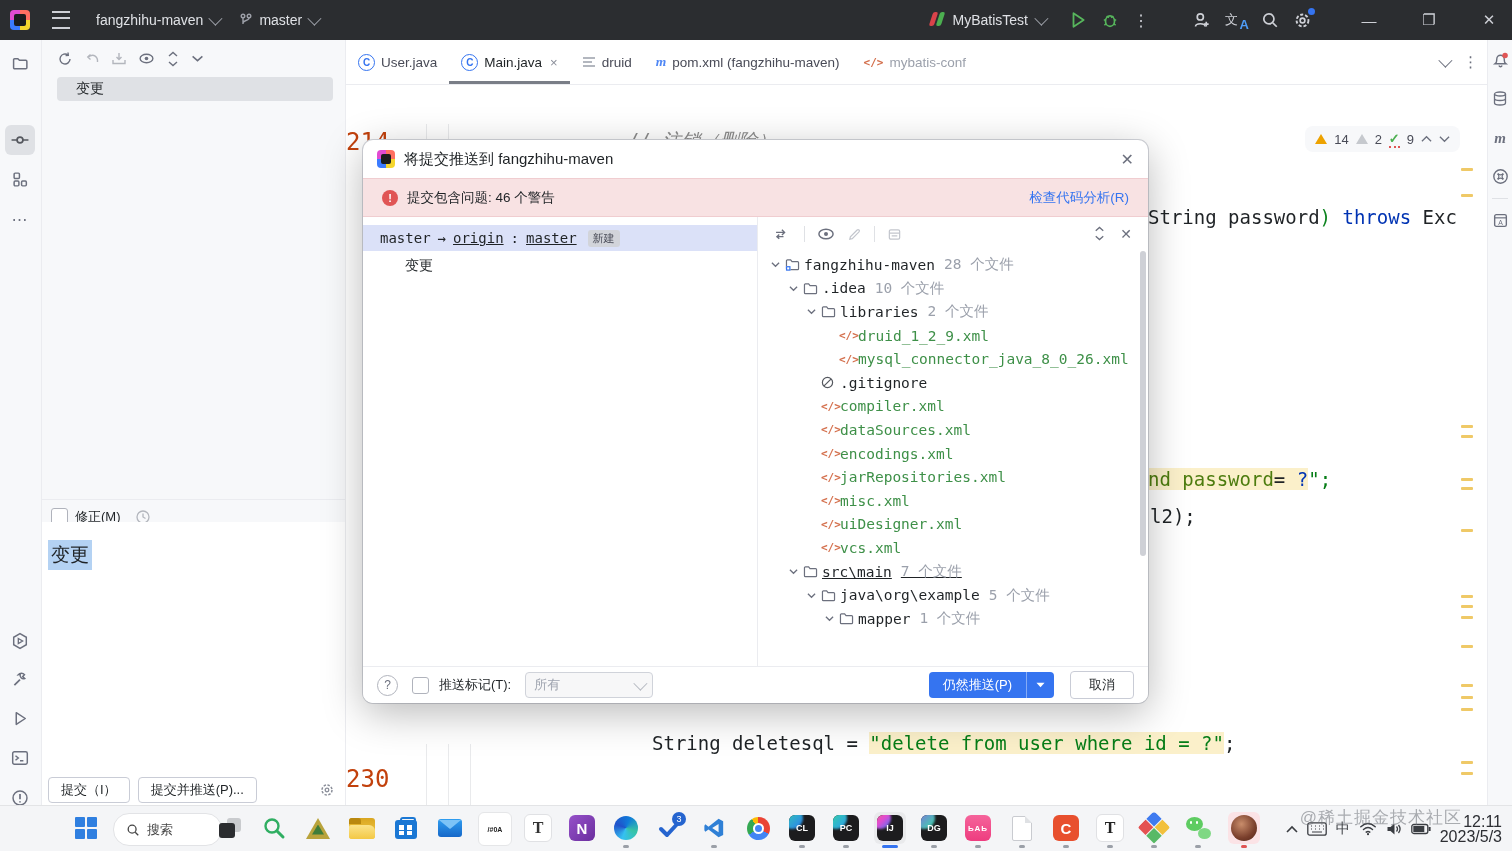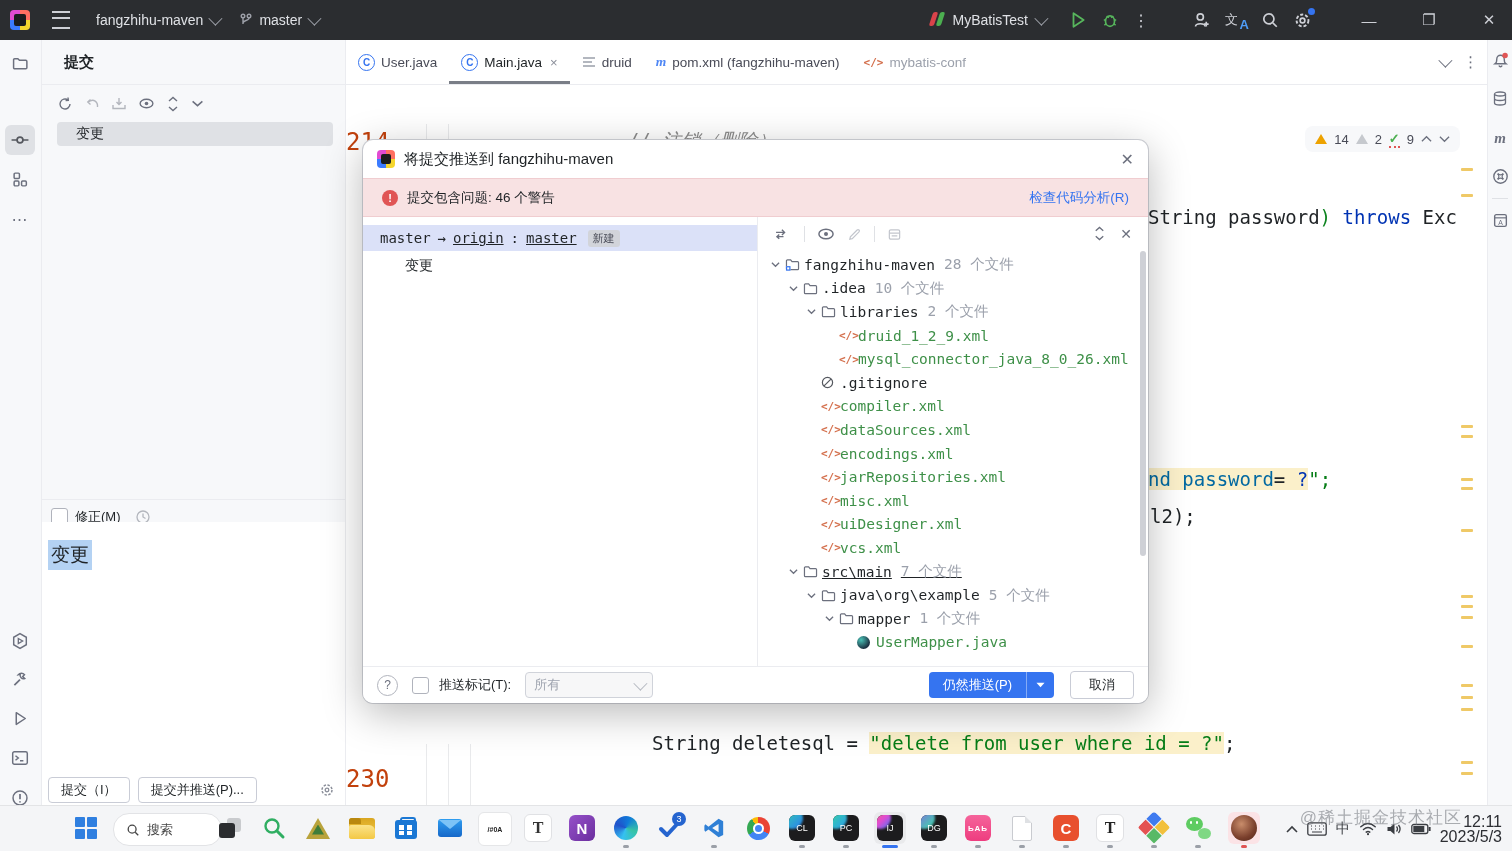--- a/index.html
+++ b/index.html
@@ -54,21 +54,21 @@
   .cls-ic{width:15px;height:15px;border:1.6px solid #3574f0;border-radius:50%;color:#3574f0;font-size:10px;font-weight:bold;
           display:flex;align-items:center;justify-content:center;}
   .tab-extra{margin-left:auto;display:flex;align-items:center;gap:14px;padding-right:10px;color:#6c707e;}
 
   .codearea{position:absolute;top:44px;left:0;right:0;bottom:0;overflow:hidden;font-size:19px;}
   .gut{position:absolute;width:56px;text-align:left;color:#c2410c;font-size:24px;}
   .cl{position:absolute;white-space:pre;}
   .cmt{color:#8c8c8c;font-style:italic;}
   .kw{color:#0033b3;}
   .str{color:#067d17;}
-  .fld{color:#0369a1;}
+  .fld{color:#4d7c0f;}
   .num{color:#1750eb;text-decoration:underline;}
   .hl{background:#fbf0ca;}
   .inlay{background:#edeef2;border-radius:6px;color:#8e95a3;font-size:16px;padding:1px 5px;margin:0 3px;}
   .guide{position:absolute;width:1px;background:#e9eaec;}
   .stripe{position:absolute;left:1115px;width:12px;height:3px;background:#efc967;border-radius:1px;}
   .inspect{position:absolute;top:42px;right:28px;height:26px;display:flex;align-items:center;gap:7px;
            background:#f7f8fa;border-radius:8px;padding:0 10px;font-size:13px;color:#494b57;}
   .tri{width:0;height:0;border-left:6px solid transparent;border-right:6px solid transparent;border-bottom:10px solid #eda200;}
   .tri.weak{border-bottom-color:#c6c9ce;}
 
@@ -123,21 +123,21 @@
            display:flex;align-items:center;}
   .tk{position:absolute;top:6px;width:32px;height:32px;display:flex;align-items:center;justify-content:center;border-radius:6px;}
   .tk .dash{position:absolute;bottom:-4px;left:50%;transform:translateX(-50%);width:6px;height:3px;border-radius:2px;background:#9ba0a8;}
   .tk .dash.wide{width:16px;background:#3574f0;}
   .tk .dash.red{background:#e05555;}
   .win-logo{width:22px;height:22px;display:grid;grid-template-columns:10px 10px;grid-template-rows:10px 10px;gap:2px;}
   .win-logo i{background:#2f7fe0;border-radius:1px;}
   .search-pill{position:absolute;top:7px;left:113px;width:95px;height:31px;background:#fff;border:1px solid #e2e3e6;
                border-radius:16px;display:flex;align-items:center;padding-left:12px;gap:7px;font-size:13px;color:#444;}
   .appletter{font-weight:bold;border-radius:6px;width:26px;height:26px;display:flex;align-items:center;justify-content:center;}
-  .jb{background:#1c1c1e;color:#fff;font-size:9px;font-weight:normal;width:26px;height:26px;border-radius:6px;
+  .jb{background:#1c1c1e;color:#fff;font-size:9px;font-weight:bold;width:26px;height:26px;border-radius:6px;
       display:flex;align-items:center;justify-content:center;position:relative;overflow:hidden;}
   .jb i{position:absolute;left:-8px;top:-8px;width:22px;height:22px;border-radius:50%;filter:blur(1px);}
   .jb span{position:relative;}
   .tray{position:absolute;right:0;top:0;height:45px;display:flex;align-items:center;gap:9px;padding-right:10px;color:#3a3d42;}
   .timeblk{text-align:right;font-size:16px;line-height:15px;color:#2c2e33;}
   .watermark{position:absolute;right:50px;bottom:22px;font-size:17px;color:#6b6f76;opacity:.55;z-index:40;letter-spacing:1px;}
   .kite{width:24px;height:24px;transform:rotate(45deg);display:grid;grid-template-columns:11px 11px;grid-template-rows:11px 11px;gap:1px;border-radius:4px;overflow:hidden;}
 </style>
 </head>
 <body>
@@ -256,21 +256,20 @@
   <div class="rail-ic" style="top:782px;">
     <svg width="17" height="17" viewBox="0 0 14 14">
         <circle cx="4" cy="3" r="1.8" fill="none" stroke="#6c707e" stroke-width="1.3"></circle>
         <circle cx="10" cy="3" r="1.8" fill="none" stroke="#6c707e" stroke-width="1.3"></circle>
         <path d="M4 5 v6 M10 5 c0 3-6 2-6 5" fill="none" stroke="#6c707e" stroke-width="1.3"></path>
       </svg>
   </div>
 </div>
 
 <div class="commitpanel">
-  <div class="cp-header">提交</div>
   <div class="cp-toolbar">
     <svg width="16" height="16" viewBox="0 0 16 16">
         <path d="M13 8 a5 5 0 1 1-2-4" fill="none" stroke="#6c707e" stroke-width="1.4"></path>
         <path d="M11 1.5 L11.3 4.3 L8.6 4.6" fill="none" stroke="#6c707e" stroke-width="1.4"></path>
       </svg>
     <svg width="16" height="16" viewBox="0 0 16 16">
         <path d="M4 6 C10 2 14 6 13.5 11" fill="none" stroke="#b3b6bd" stroke-width="1.4"></path>
         <path d="M6.5 3.5 L3.8 6.1 L6.5 8.5" fill="none" stroke="#b3b6bd" stroke-width="1.4"></path>
       </svg>
     <svg width="16" height="16" viewBox="0 0 16 16">
@@ -613,26 +612,20 @@
               </svg>
             </span>
           <span class="ticon">
               <svg width="15" height="13" viewBox="0 0 16 14">
                 <path d="M1.5 3 a1 1 0 0 1 1-1 h3.5 l1.5 1.8 h6 a1 1 0 0 1 1 1 v6.7 a1 1 0 0 1-1 1 h-11 a1 1 0 0 1-1-1 Z" fill="none" stroke="#6c707e" stroke-width="1.3"></path>
               </svg>
             </span>
           <span>mapper</span>
           <span class="cnt">1 个文件</span>
         </div>
-        <div class="trow" style="padding-left:99px;">
-          <span class="ticon">
-              <span class="ball"></span>
-            </span>
-          <span class="green">UserMapper.java</span>
-        </div>
       </div>
       <div class="scrollthumb"></div>
     </div>
   </div>
 
   <div class="dlg-foot">
     <span class="help">?</span>
     <span class="checkbox" style="margin-right:2px;"></span>
     <span>推送标记(T):</span>
     <div class="fake-select">

